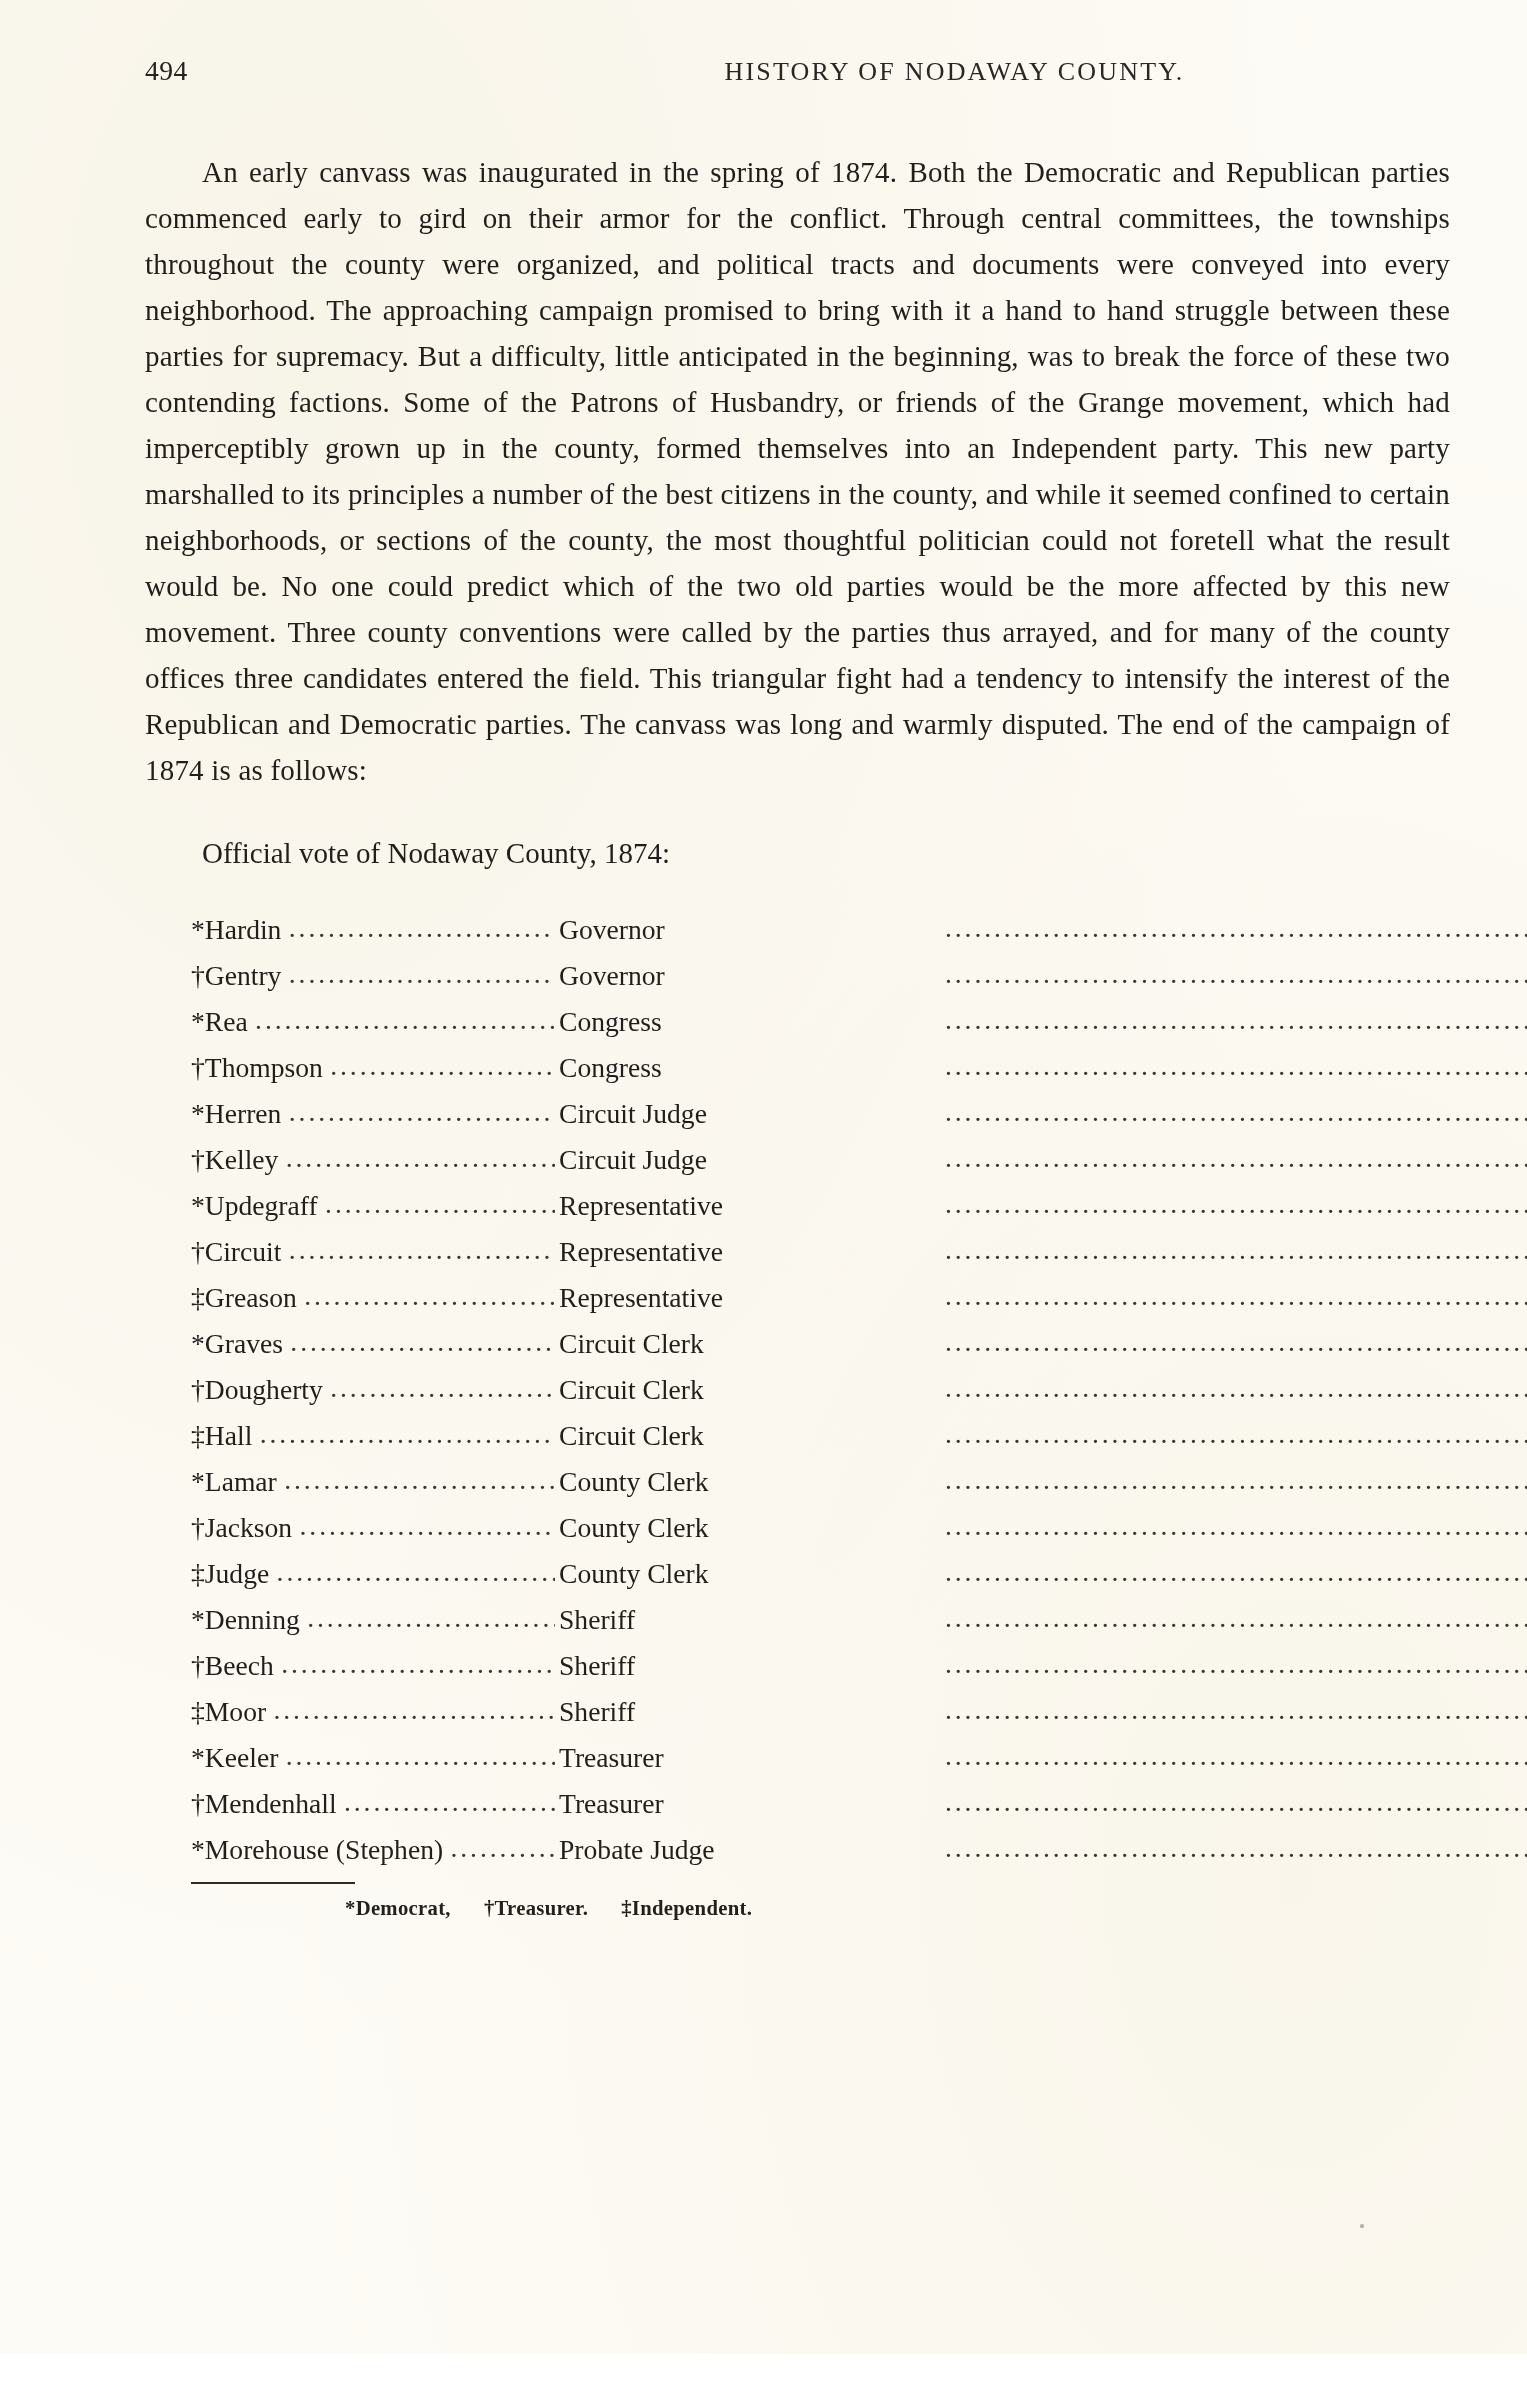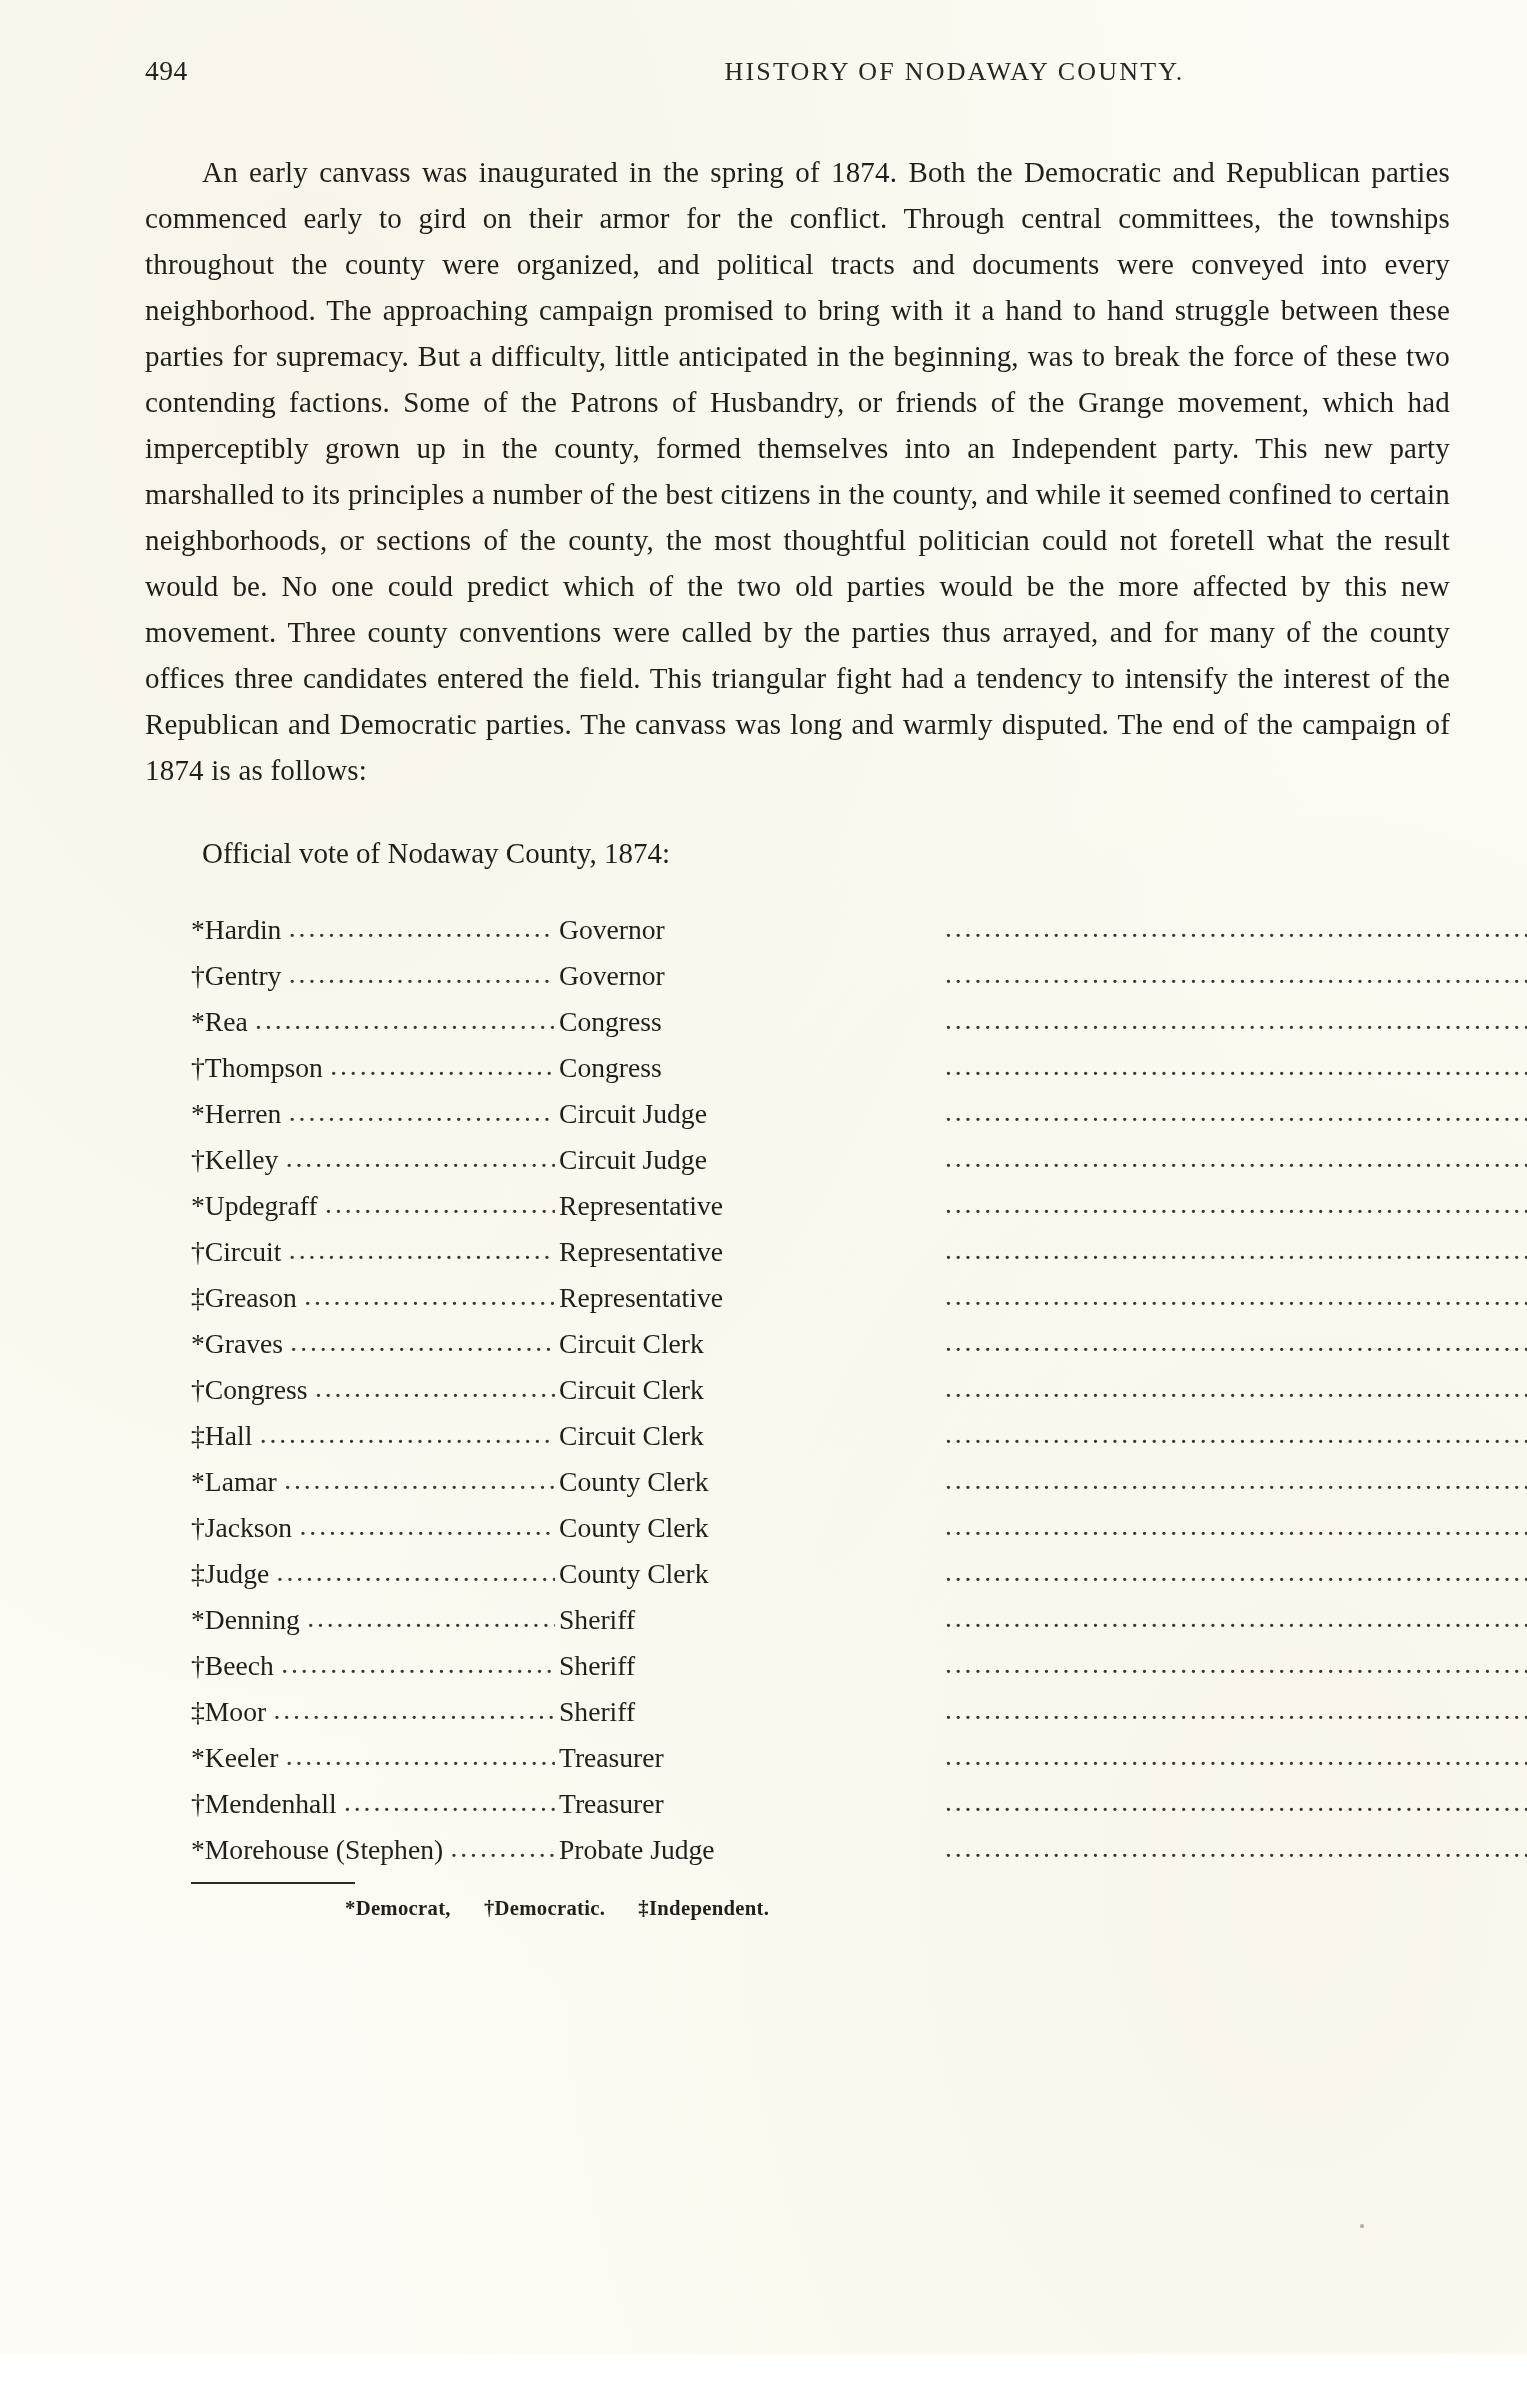--- a/index.html
+++ b/index.html
@@ -289,21 +289,21 @@
           </div>
           <div class="vote-office">
             <span class="lab">Circuit Clerk</span>
           </div>
           <div class="count-wrap">
             <span class="count-dots">..........................................................................................</span>
           </div>
         </div>
         <div class="vote-row">
           <div class="vote-name">
-            <span class="lab">†Congress</span>
+            <span class="lab">†Dougherty</span>
             <span class="dots">..........................................................................................</span>
           </div>
           <div class="vote-office">
             <span class="lab">Circuit Clerk</span>
           </div>
           <div class="count-wrap">
             <span class="count-dots">..........................................................................................</span>
           </div>
         </div>
         <div class="vote-row">
@@ -424,19 +424,19 @@
           </div>
           <div class="count-wrap">
             <span class="count-dots">..........................................................................................</span>
           </div>
         </div>
       </div>
 
     <div class="footnote-rule"></div>
     <div class="footnote">
       <span>*Democrat,</span>
-      <span>†Democratic.</span>
+      <span>†Treasurer.</span>
       <span>‡Independent.</span>
     </div>
   </div>
   <div class="speck" style="left:1360px; top:2224px;"></div>
 </div>
 
 
 </body></html>

